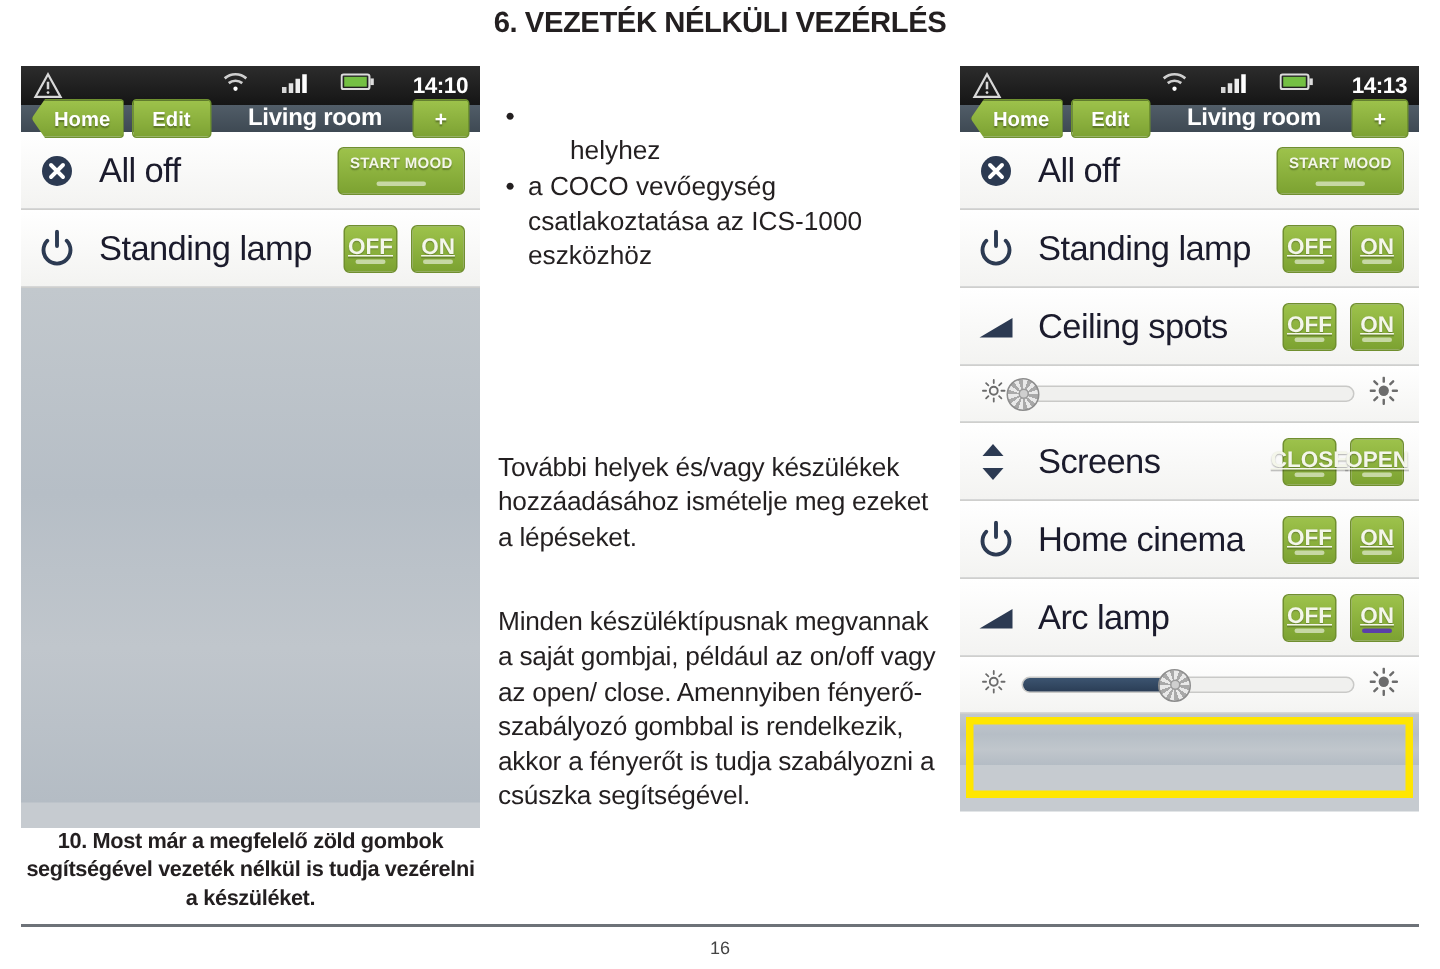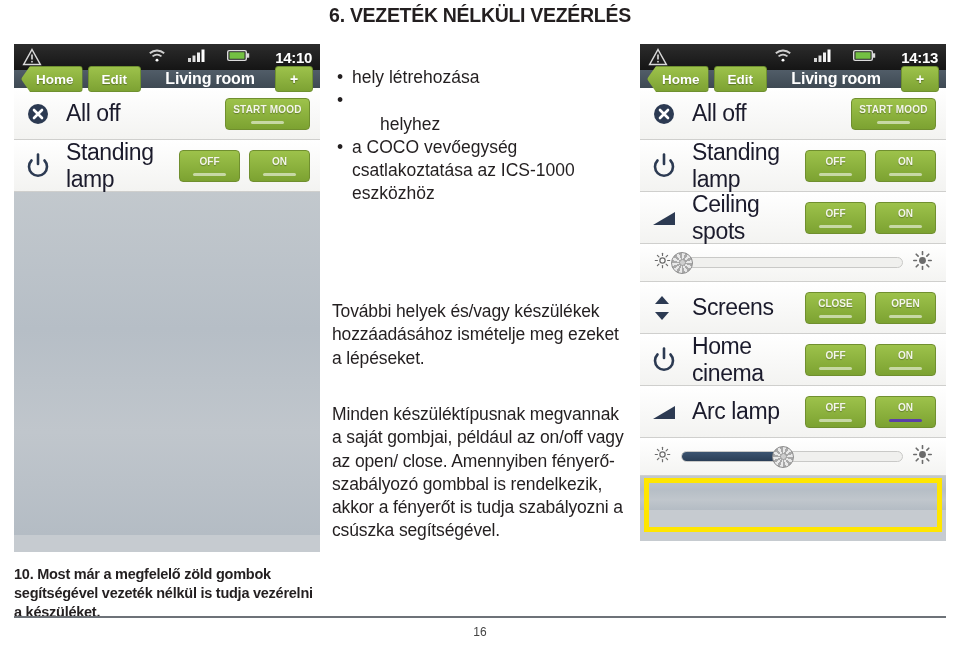--- a/index.html
+++ b/index.html
@@ -153,21 +153,21 @@
     content: "";
     position: absolute;
     left: 22%;
     right: 22%;
     bottom: 5px;
     height: 3px;
     border-radius: 2px;
     background: rgba(255,255,255,.55);
   }
   .pill.active::after { background: #5b3fa8; }
-  .pill-sm { width: 61px; height: 32px; font-size: 10px; }
+  .pill-sm { width: 36px; height: 32px; font-size: 15px; text-decoration: underline; }
   .pill-mood { width: 85px; height: 32px; font-size: 10px; letter-spacing: .2px; }
   .pill-mood::after { left: 30%; right: 30%; }
 
   
   .slider-row {
     background: linear-gradient(#ffffff, #f4f4f2);
     border-bottom: 1px solid #cfcfcd;
     height: 38px;
     display: flex;
     align-items: center;
@@ -270,27 +270,26 @@
 
   .para-2 { position: absolute; left: 332px; top: 300px; width: 300px; }
   .para-3 { position: absolute; left: 332px; top: 403px; width: 300px; }
 
   
   .caption {
     position: absolute;
     left: 14px;
     top: 552px;
     width: 306px;
-    text-align: left;
+    text-align: center;
     font-size: 14.5px;
     font-weight: bold;
     line-height: 1.3;
     letter-spacing: -0.25px;
     color: #231f20;
-    margin-top: 13px;
   }
 
   
   .footer-rule {
     position: absolute;
     left: 14px;
     top: 616px;
     width: 932px;
     height: 2px;
     background: #6d7278;
@@ -591,21 +590,20 @@
     </div>
 
     <div class="phone-filler" style="height:34px"></div>
   </div>
 </div>
 
 <div class="highlight-box" style="left:644px; top:478px; width:298px; height:54px;"></div>
 
 <div class="center-col">
   <ul class="bullets">
-    <li>hely létrehozása</li>
     <li>
       <br>
       <span class="indent">helyhez</span>
     </li>
     <li>a COCO vevőegység csatlakoztatása az ICS-1000 eszközhöz</li>
   </ul>
 </div>
 
 <div class="para para-2">További helyek és/vagy készülékek hozzáadásához ismételje meg ezeket a lépéseket.</div>
 <div class="para para-3">Minden készüléktípusnak megvannak a saját gombjai, például az on/off vagy az open/ close. Amennyiben fényerő-szabályozó gombbal is rendelkezik, akkor a fényerőt is tudja szabályozni a csúszka segítségével.</div>

